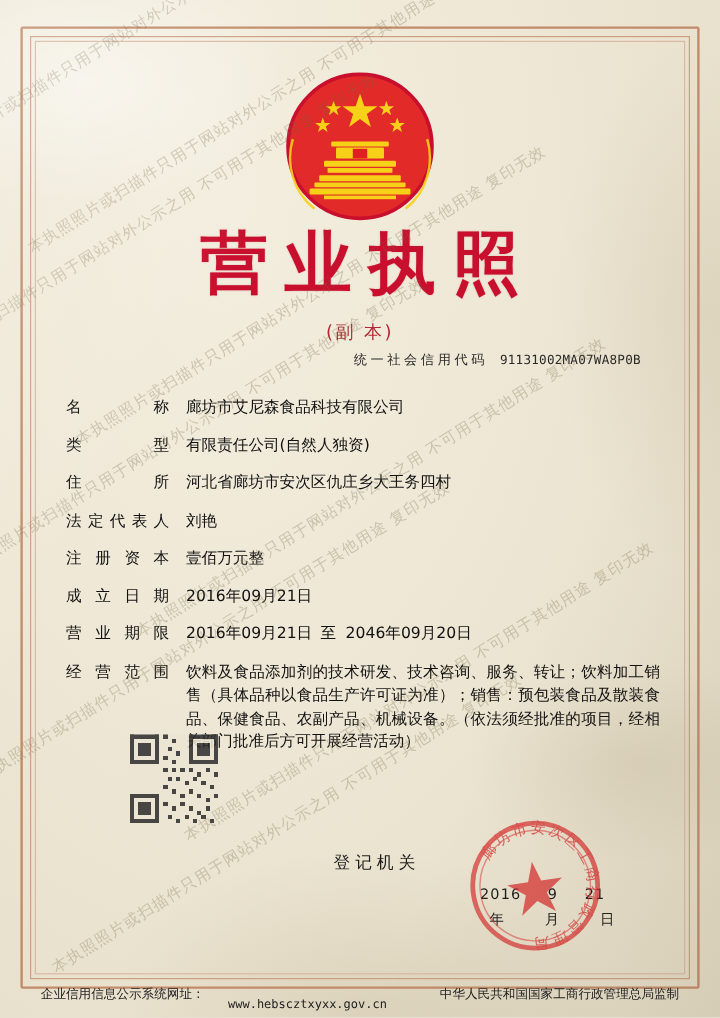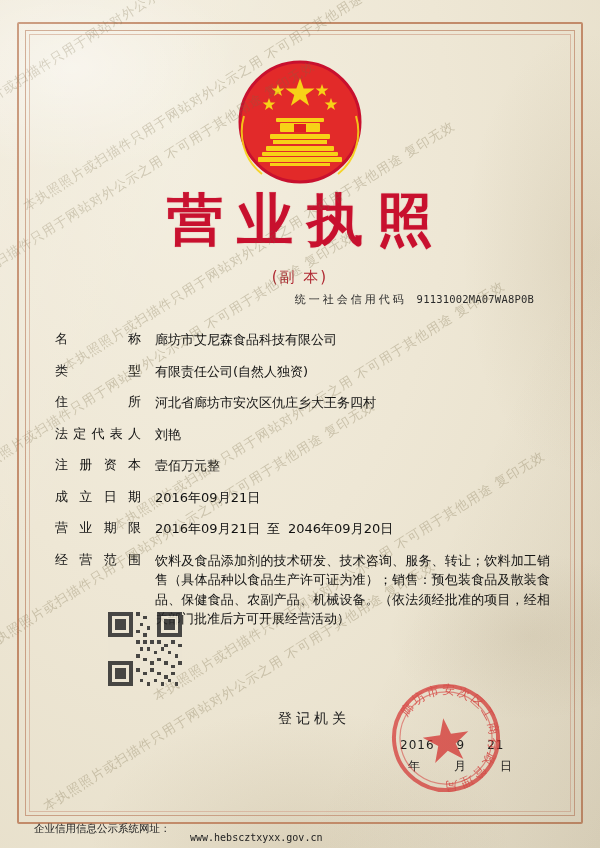--- a/index.html
+++ b/index.html
@@ -396,15 +396,16 @@
     <div class="wm-line" style="left:-20px;top:640px;">本执照照片或扫描件只用于网站对外公示之用  不可用于其他用途 复印无效</div>
     <div class="wm-line" style="left:150px;top:690px;">本执照照片或扫描件只用于网站对外公示之用  不可用于其他用途 复印无效</div>
     <div class="wm-line" style="left:40px;top:800px;">本执照照片或扫描件只用于网站对外公示之用  不可用于其他用途 复印无效</div>
   </div>
 
   <div class="gloss"></div>
 
   <div class="footer">
     <span class="left">企业信用信息公示系统网址：</span>
     <span class="url">www.hebscztxyxx.gov.cn</span>
+    <span class="right">中华人民共和国国家工商行政管理总局监制</span>
   </div>
 
 </div>
 
 </body></html>

